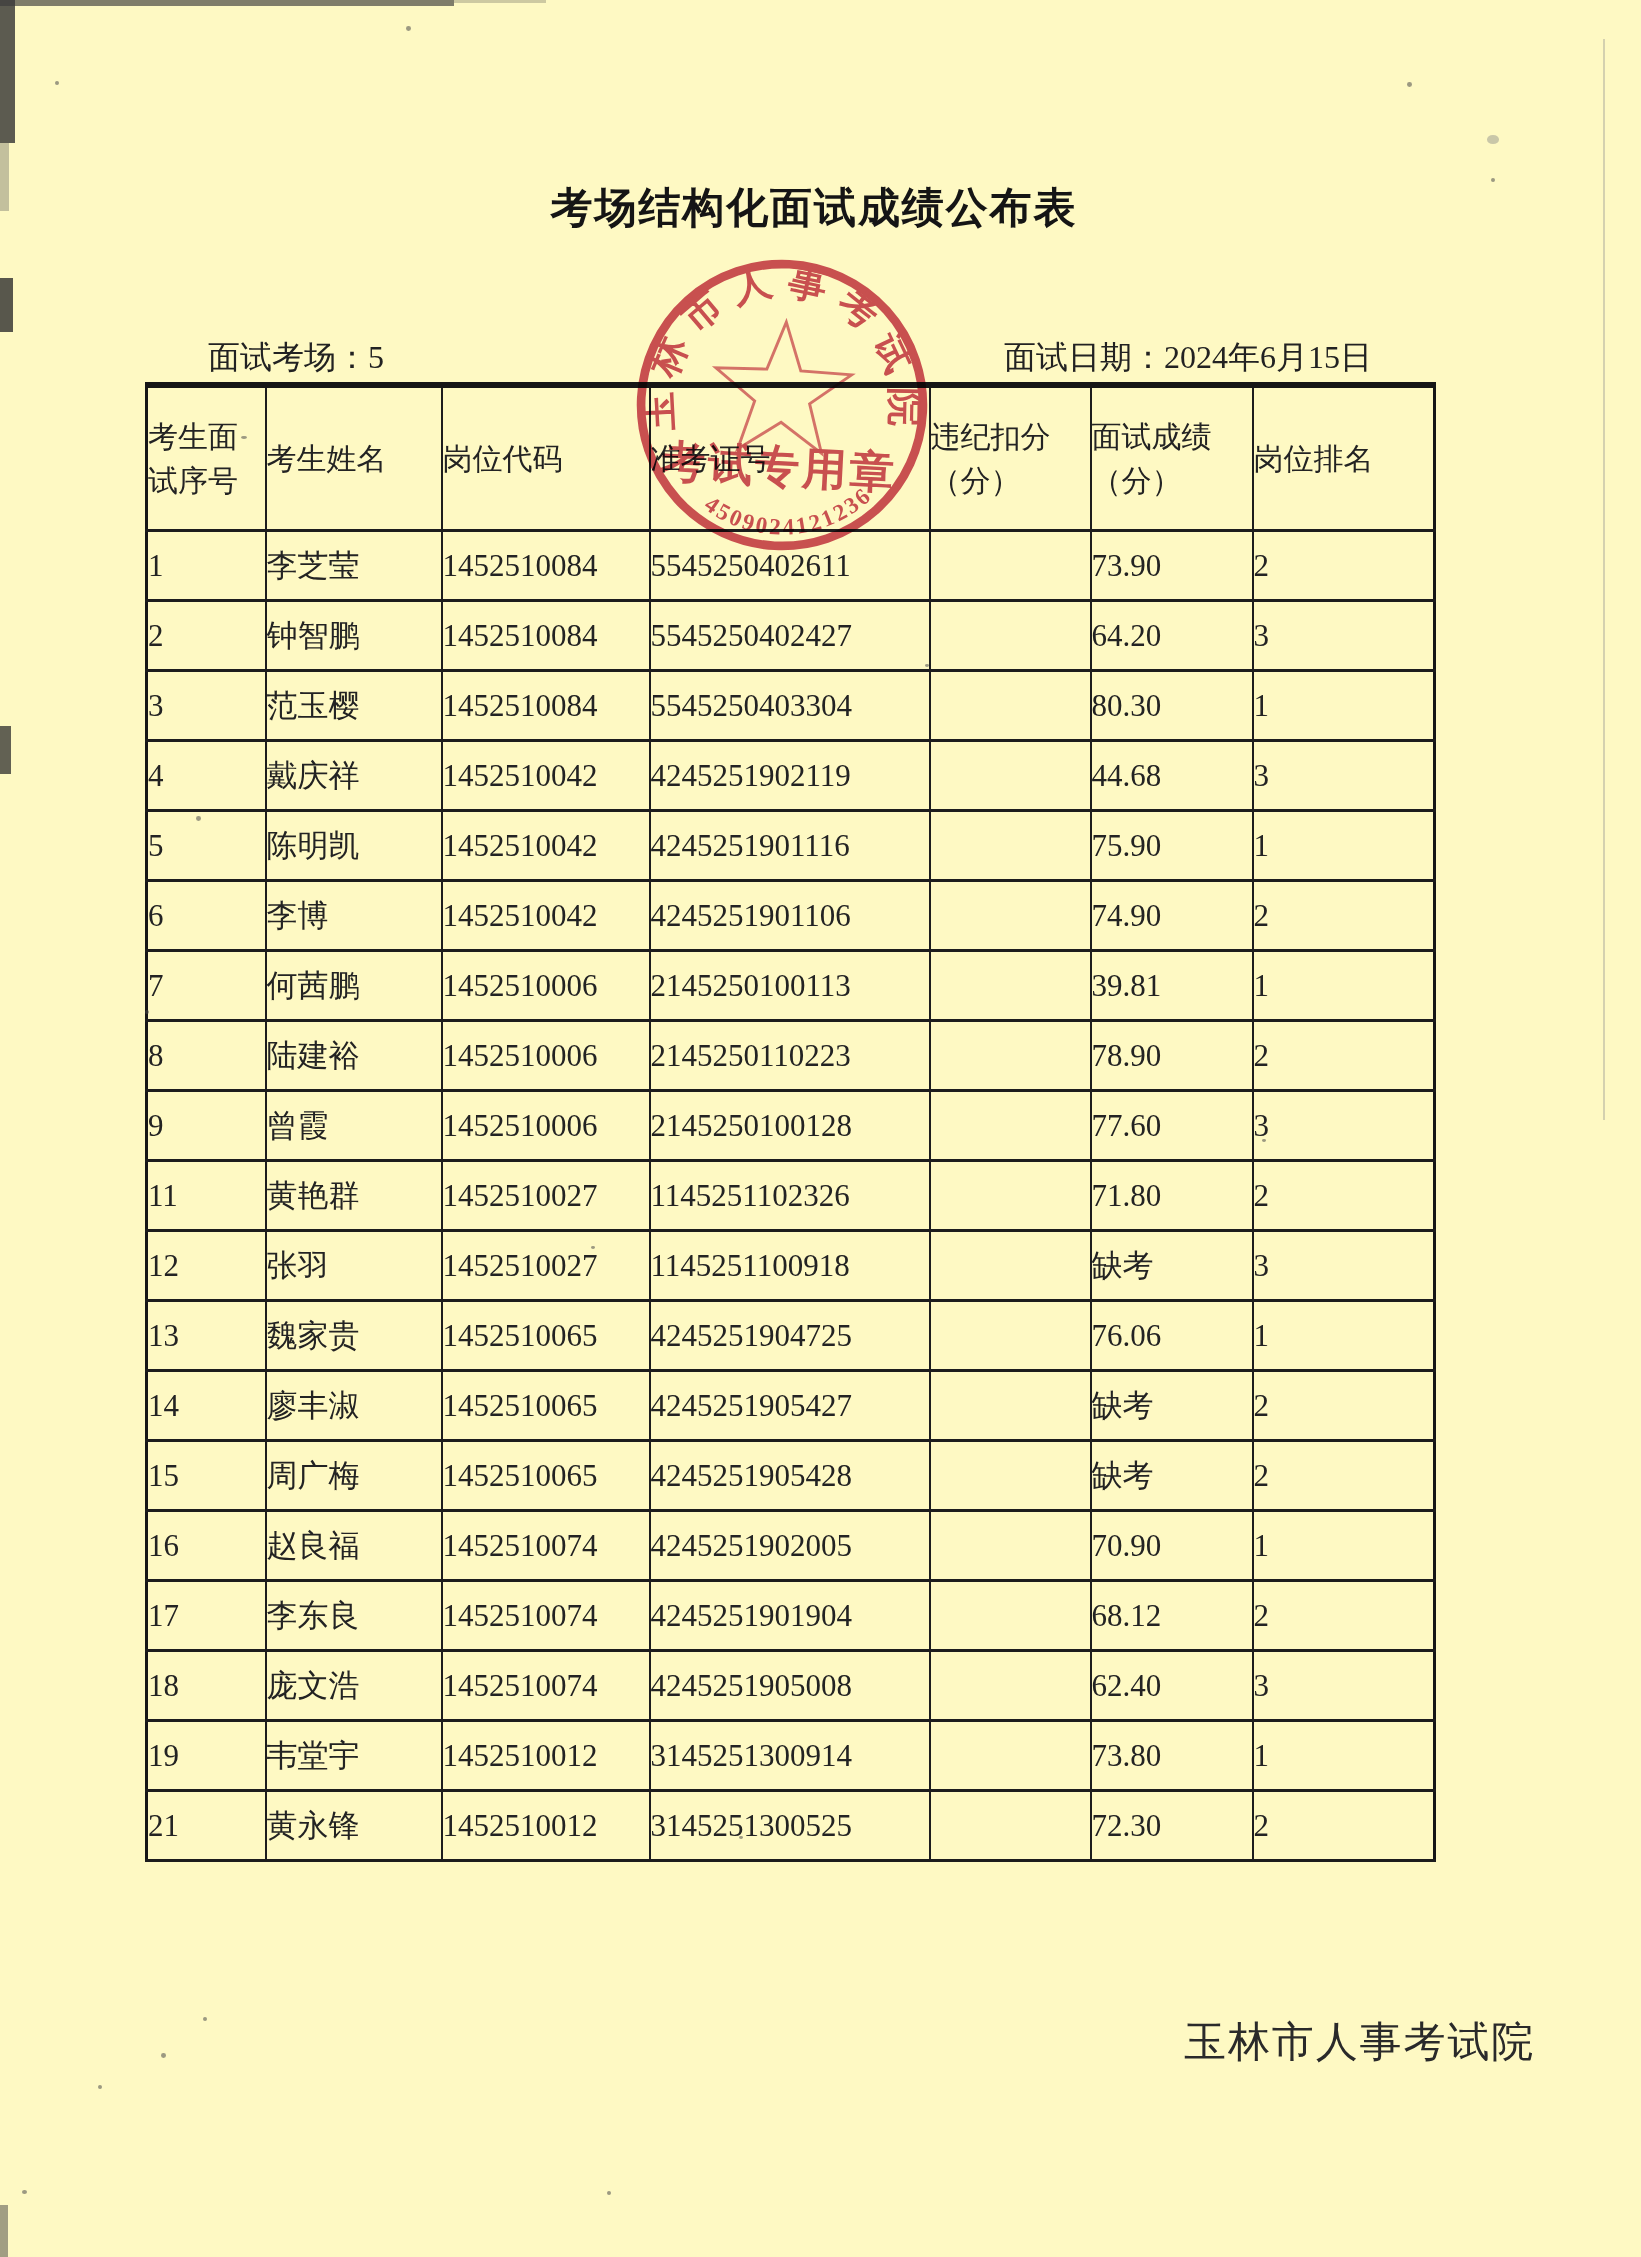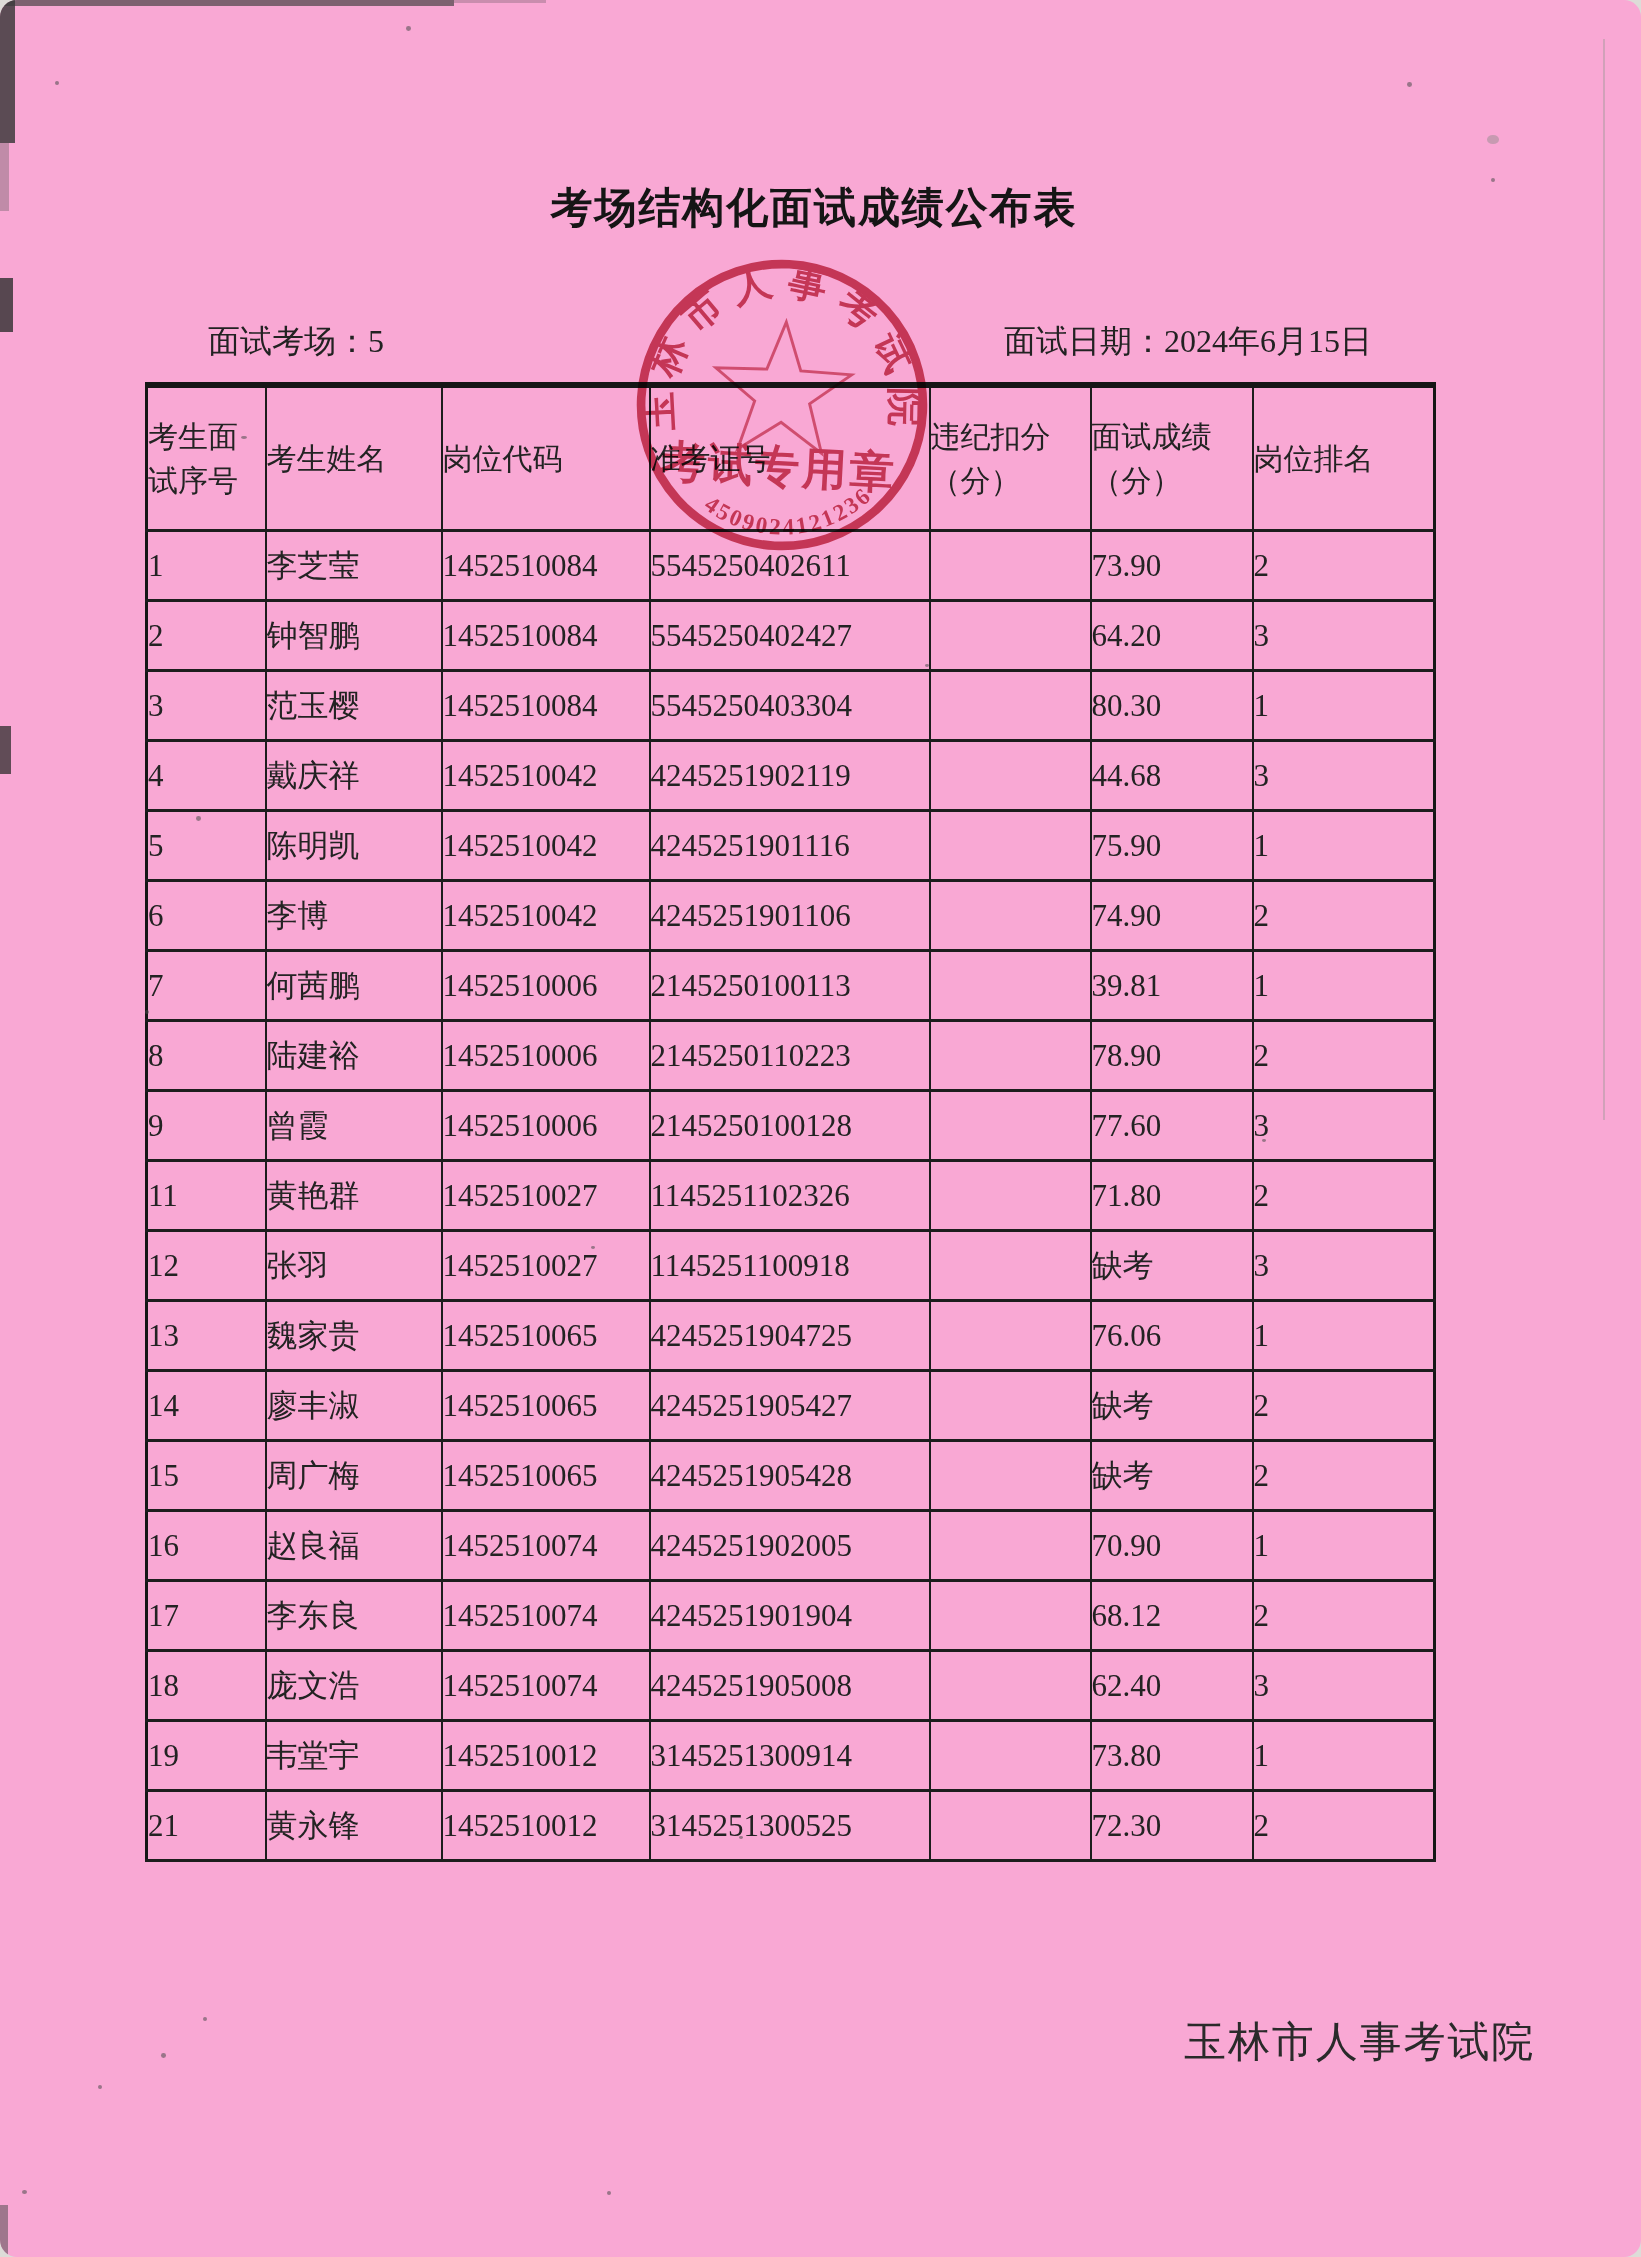--- a/index.html
+++ b/index.html
@@ -1,26 +1,26 @@
 <!DOCTYPE html>
 <html><head>
 <meta charset="utf-8">
 <style>
   html,body{margin:0;padding:0;background:#dddcd8;}
   .page{
     position:relative;width:1641px;height:2257px;margin:0 auto;
-    background:#f9a8d4;overflow:hidden;
-    font-family:"Liberation Serif", serif;color:#1e1e1e;border-radius:17px;
+    background:#fef9c3;overflow:hidden;
+    font-family:"Liberation Serif", serif;color:#1e1e1e;
   }
   .page-title{
     position:absolute;top:180px;left:0;width:1628px;text-align:center;
     font-size:42px;font-weight:bold;letter-spacing:1.9px;color:#151515;
     font-family:"Liberation Sans", sans-serif;margin:0;
   }
-  .meta{position:absolute;top:320px;font-size:32px;color:#222;white-space:nowrap;}
+  .meta{position:absolute;top:336px;font-size:32px;color:#222;white-space:nowrap;}
   .meta-room{left:208px;}
   .meta-date{left:1004px;}
   .score-table{
     position:absolute;left:145px;top:382px;width:1288px;
     border-collapse:collapse;table-layout:fixed;text-align:left;
     font-size:31px;color:#232323;
     border:3.9px solid #161616;border-top-width:6.8px;border-bottom-width:3.9px;
   }
   .score-table th,.score-table td{
     border:2.4px solid #1d1d1d;border-top-width:3.4px;border-bottom-width:3.4px;

